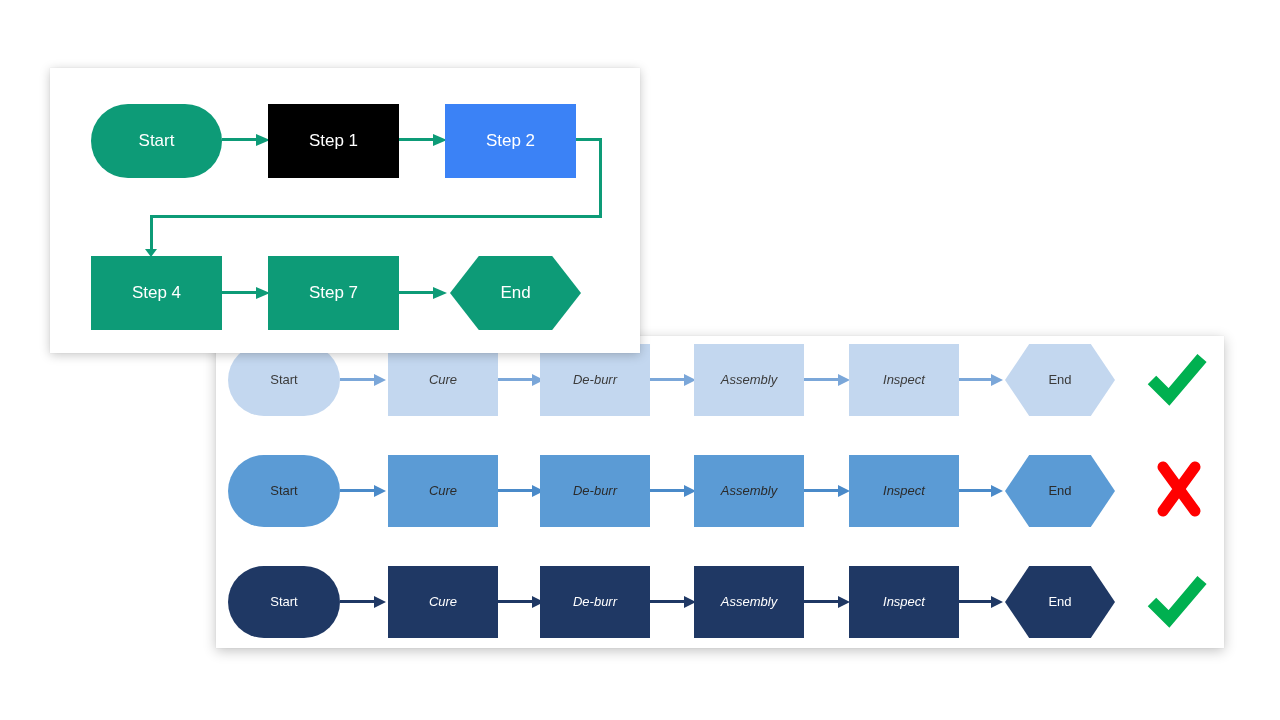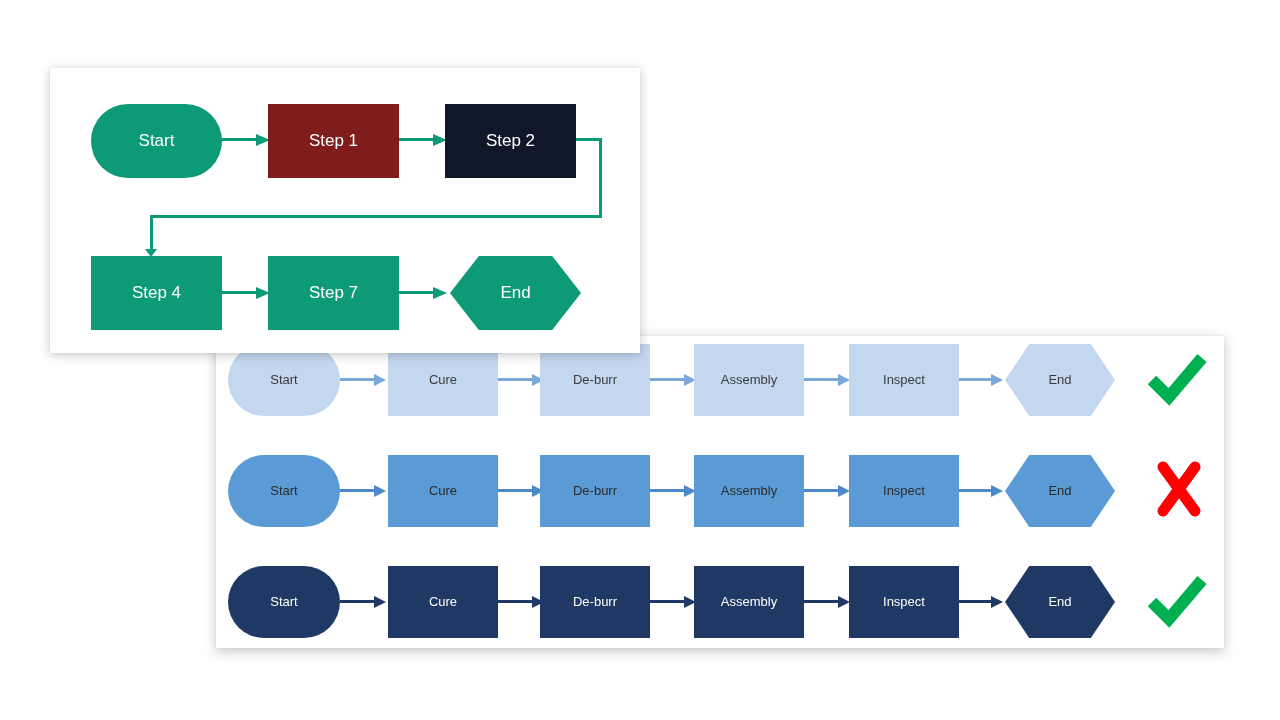--- a/index.html
+++ b/index.html
@@ -53,21 +53,21 @@
     border-right:6px solid transparent;
     border-top-width:8px;border-bottom:0;
   }
 
   
   .g-node{color:#ffffff;font-size:17px;}
   .g-rect{width:131px;height:74px;}
 
   
   .b-label{font-size:13px;}
-  .b-rect{width:110px;height:72px;}
+  .b-rect{width:110px;height:72px;font-style:italic;}
   .b-stadium{width:112px;height:72px;}
   .b-hex{width:110px;height:72px;}
 
   
   .mark{
     position:absolute;
     font-weight:bold;
     line-height:1;
     user-select:none;
   }
@@ -266,30 +266,30 @@
 
   <div class="node stadium g-node" style="left:41px;top:36px;width:131px;height:74px;background:#0d9b77;">
       <span>Start</span>
     </div>
 
   <div class="conn" style="left:172px;top:66px;width:50px;height:12px;">
     <div class="line" style="left:0;top:4px;width:38px;height:3px;background:#0d9b77;"></div>
     <div class="arrowhead" style="left:34px;top:0;border-left:14px solid #0d9b77;"></div>
   </div>
 
-  <div class="node rect g-node g-rect" style="left:218px;top:36px;background:#7f1d1d;">
+  <div class="node rect g-node g-rect" style="left:218px;top:36px;background:#000000;">
       <span>Step 1</span>
     </div>
 
   <div class="conn" style="left:349px;top:66px;width:50px;height:12px;">
     <div class="line" style="left:0;top:4px;width:38px;height:3px;background:#0d9b77;"></div>
     <div class="arrowhead" style="left:34px;top:0;border-left:14px solid #0d9b77;"></div>
   </div>
 
-  <div class="node rect g-node g-rect" style="left:395px;top:36px;background:#0f172a;text-align:center;">
+  <div class="node rect g-node g-rect" style="left:395px;top:36px;background:#3b82f6;text-align:center;">
       <span>Step 2</span>
     </div>
 
   <div class="node rect g-node g-rect" style="left:41px;top:188px;background:#0d9b77;">
       <span>Step 4</span>
     </div>
 
   <div class="conn" style="left:172px;top:219px;width:50px;height:12px;">
     <div class="line" style="left:0;top:4px;width:38px;height:3px;background:#0d9b77;"></div>
     <div class="arrowhead" style="left:34px;top:0;border-left:14px solid #0d9b77;"></div>

